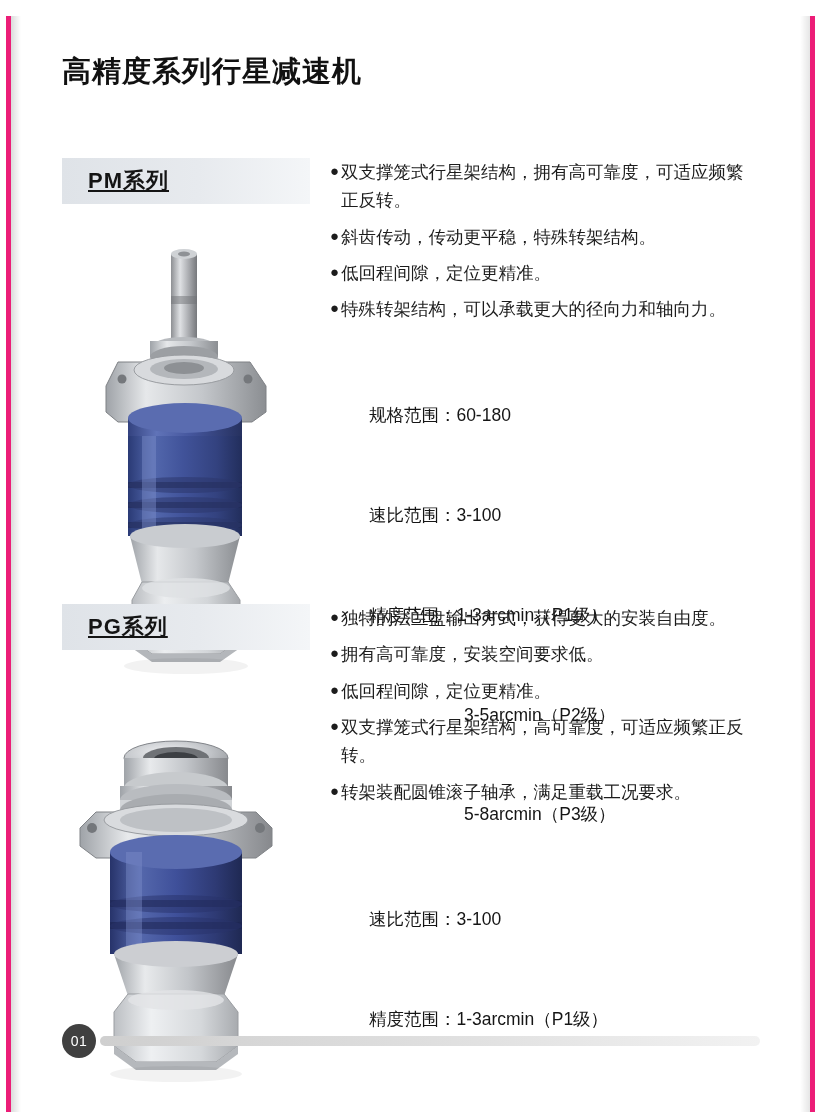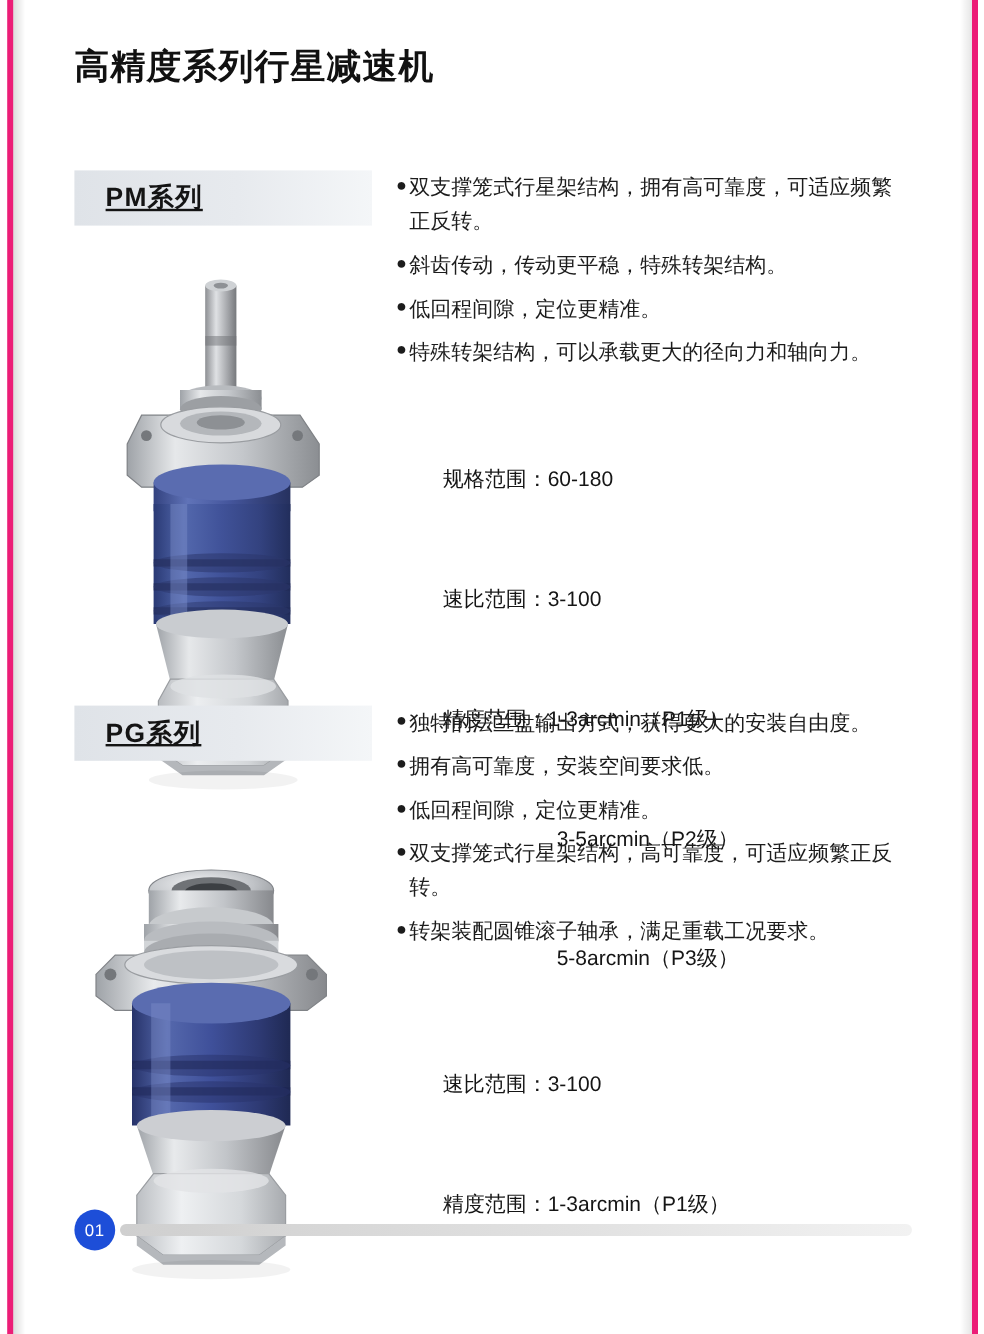--- a/index.html
+++ b/index.html
@@ -10,21 +10,21 @@
   body {
     width: 820px;
     height: 1112px;
     font-family: "Liberation Sans", sans-serif;
     color: #1a1a1a;
     position: relative;
     overflow: hidden;
   }
   .page {
     position: absolute;
-    left: 0; top: 0;
+    left: 0; top: 16px;
     width: 820px; height: 1060px;
     background: #fff;
   }
   
   .edge-bar-left {
     position: absolute;
     left: 6px; top: 0;
     width: 5px; height: 1112px;
     background: #ec1d77;
   }
@@ -134,21 +134,21 @@
     bottom: 0;
     width: 820px;
     height: 72px;
   }
   .page-num-circle {
     position: absolute;
     left: 62px;
     bottom: 18px;
     width: 34px; height: 34px;
     border-radius: 50%;
-    background: #1d4ed8;
+    background: #404040;
     color: #fff;
     font-size: 14px;
     display: flex;
     align-items: center;
     justify-content: center;
     letter-spacing: 0.5px;
   }
   .footer-bar {
     position: absolute;
     left: 100px;

